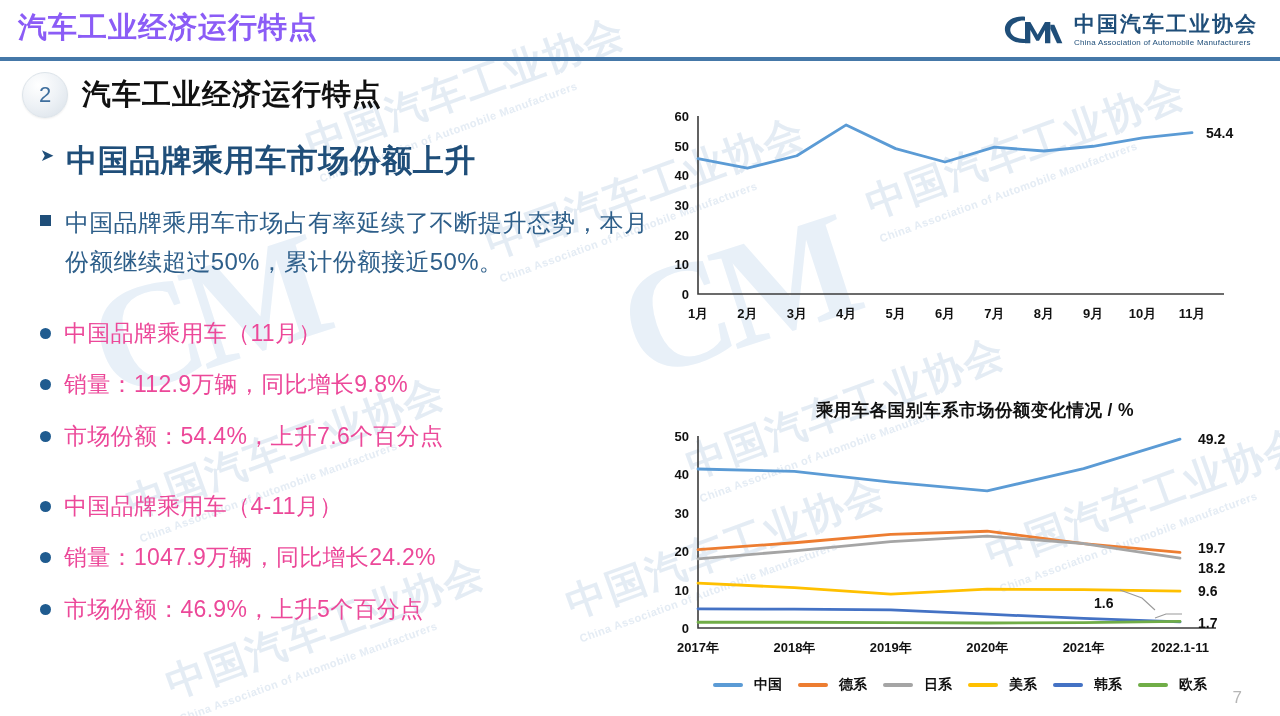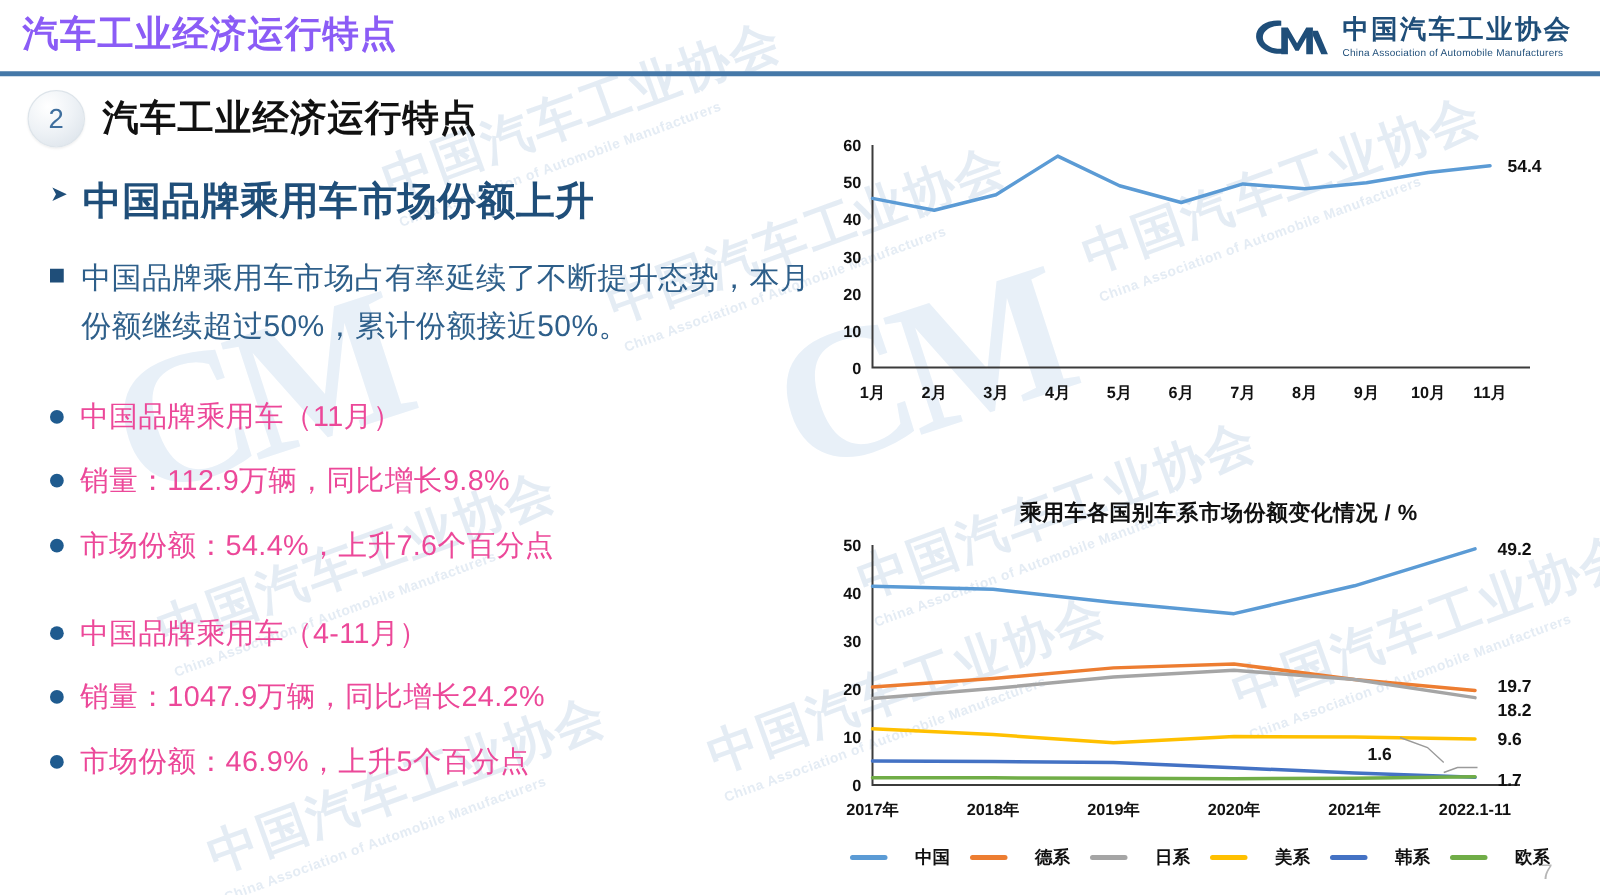--- a/index.html
+++ b/index.html
@@ -125,21 +125,21 @@
   .svg-wrap { width: 100%; }
   .ax-lbl { font-size: 13px; font-weight: 700; fill: #111; font-family:"Liberation Sans", sans-serif;}
   .ax-lbl-y { font-size: 13px; font-weight: 700; fill: #111; font-family:"Liberation Sans", sans-serif;}
   .dat-lbl { font-size: 14px; font-weight: 700; fill: #111; font-family:"Liberation Sans", sans-serif;}
   .axis-line { stroke: #3b3b3b; stroke-width: 1.6; }
 
   .legend {
     display: flex; justify-content: center; align-items: center; gap: 16px;
     margin-top: 2px;
   }
-  .lg-item { display: flex; align-items: center; gap: 22px; }
+  .lg-item { display: flex; align-items: center; gap: 11px; }
   .lg-swatch { width: 30px; height: 4px; border-radius: 2px; display: block; }
   .lg-text { font-size: 14px; font-weight: 700; color: #111; }
 
   .page-num {
     position: absolute; right: 38px; bottom: 8px;
     font-size: 17px; color: #b6b6b6; z-index: 5;
   }
 </style>
 </head>
 <body>

